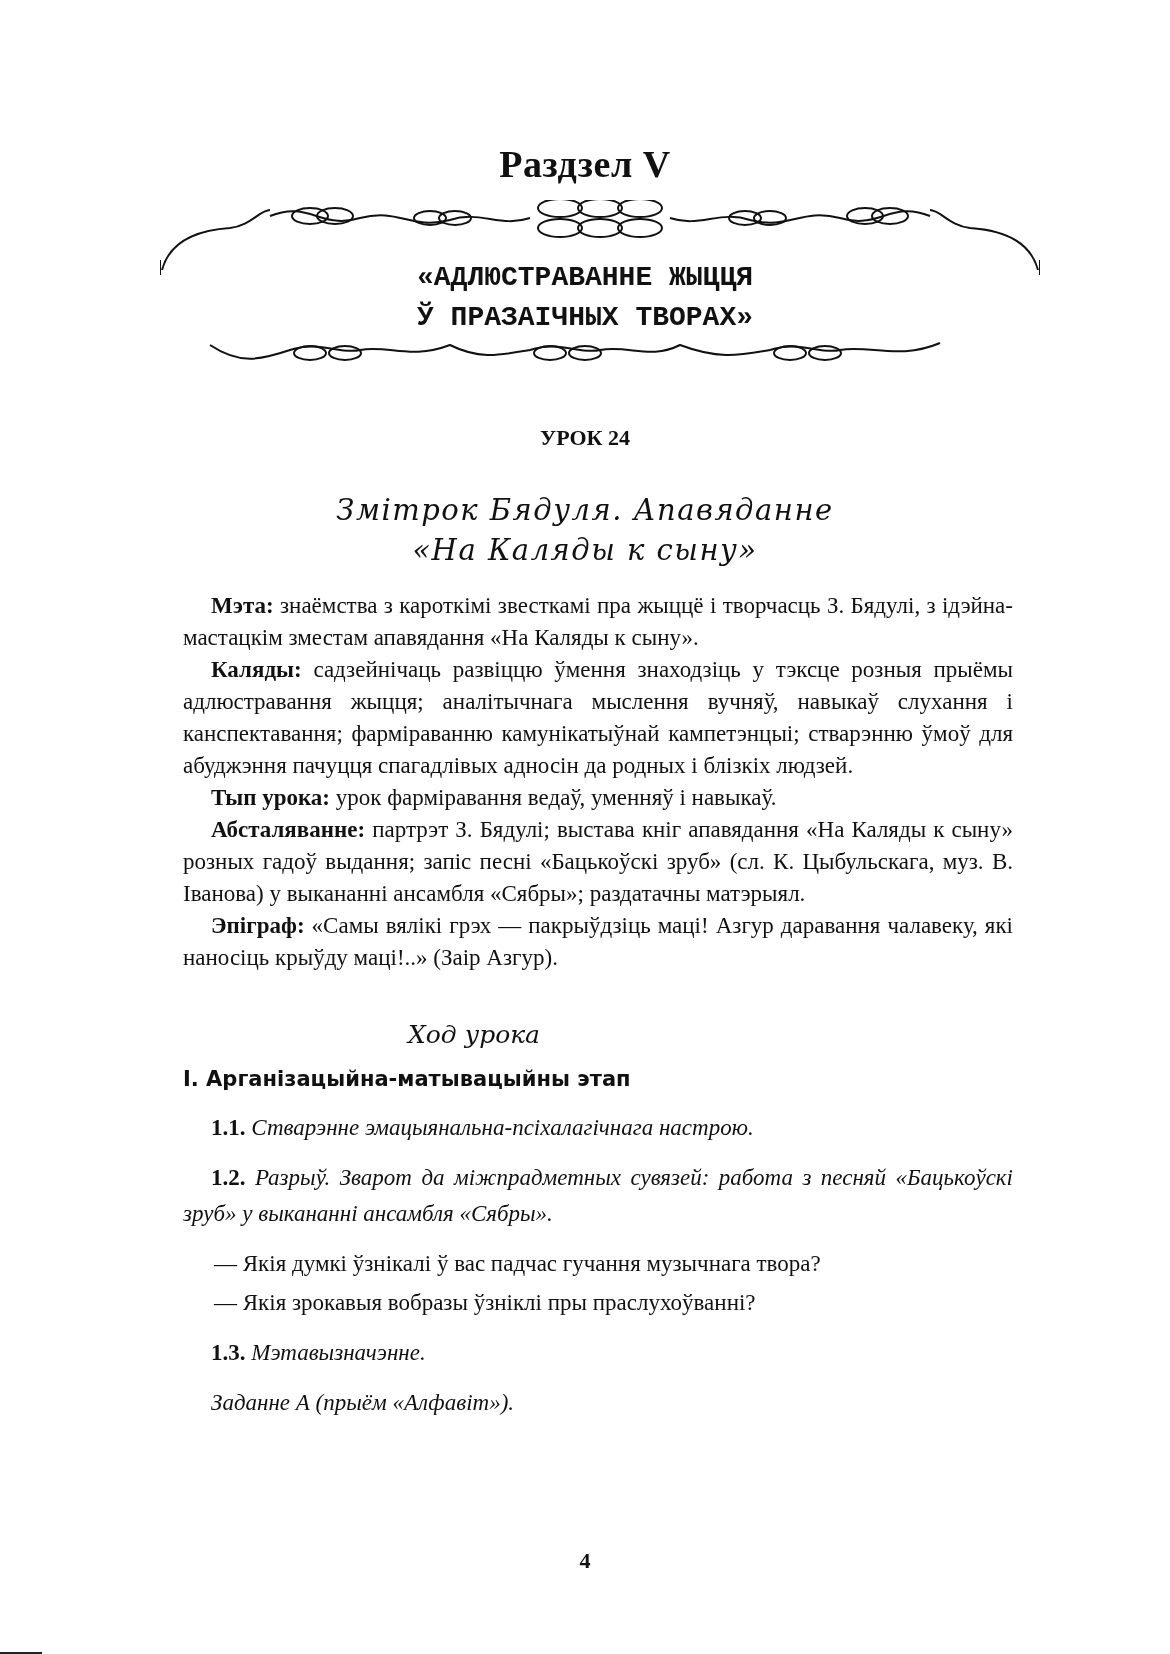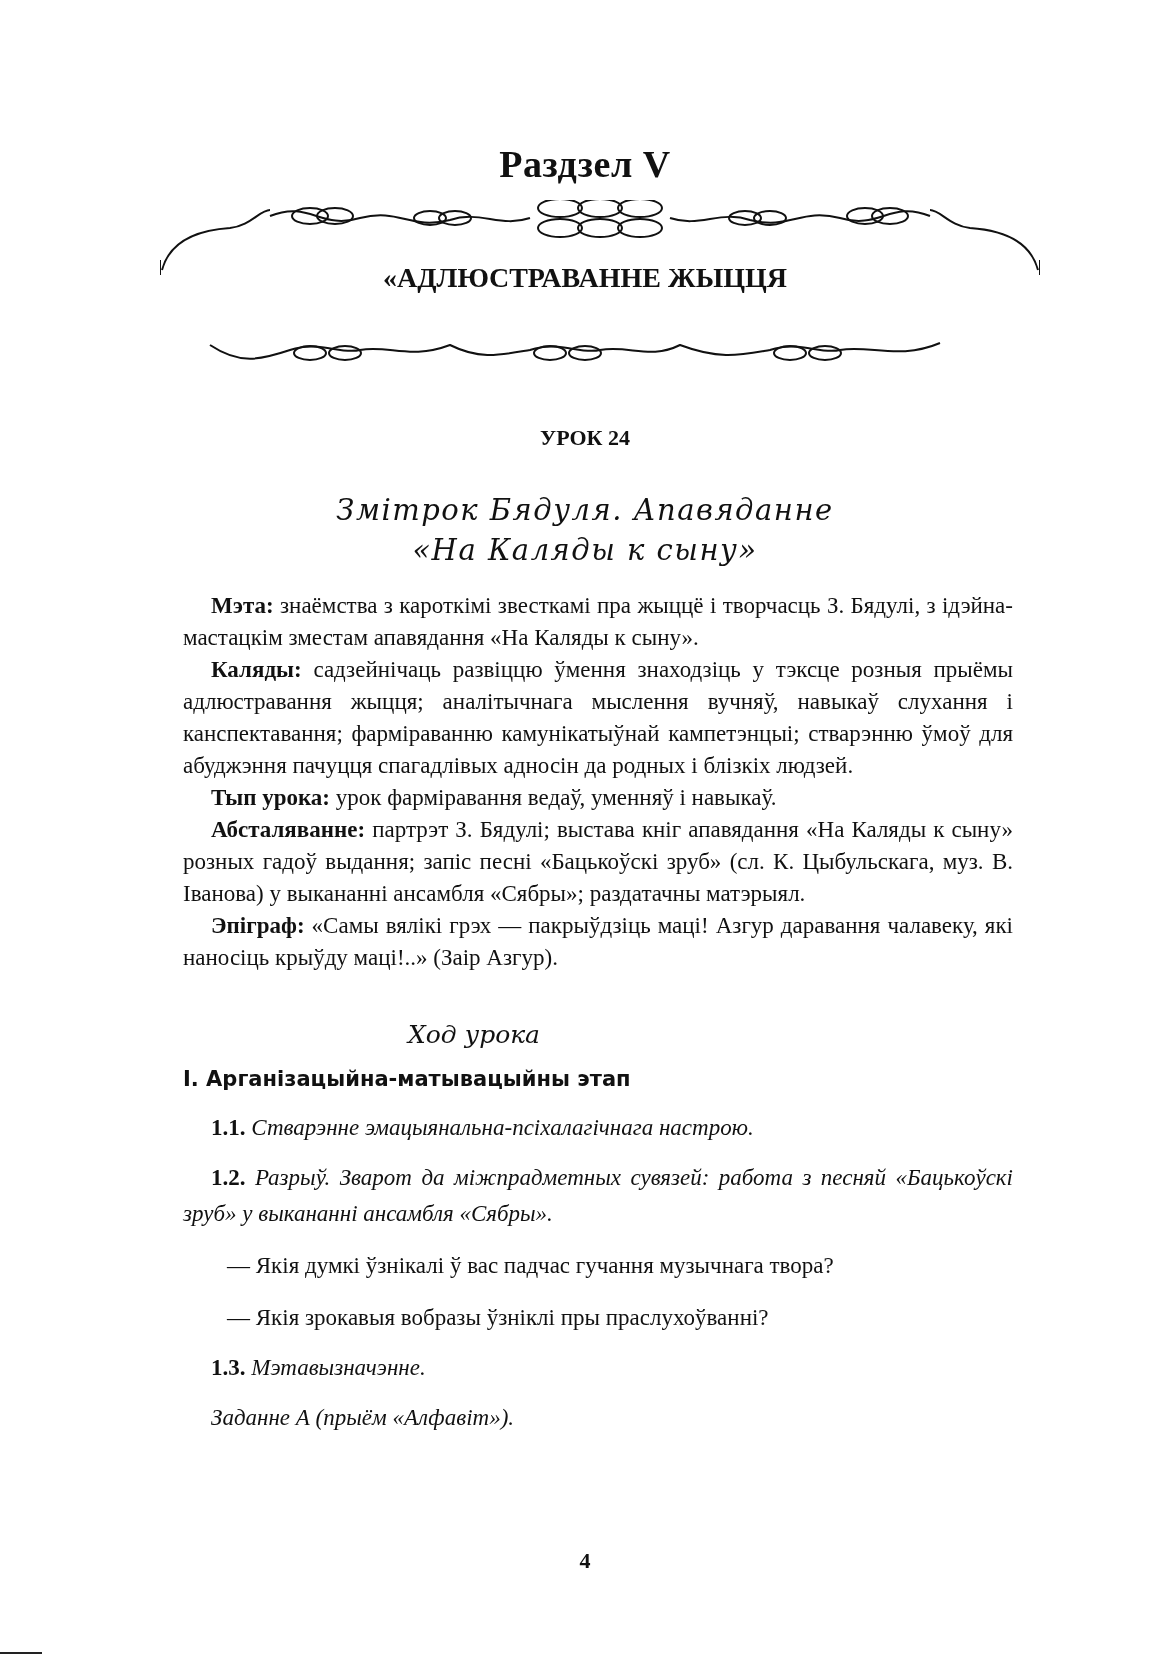--- a/index.html
+++ b/index.html
@@ -6,21 +6,21 @@
   body { width: 1170px; height: 1654px; position: relative; overflow: hidden; color: #111; }
   .section-title {
     position: absolute; left: 0; width: 1170px; top: 142px; text-align: center;
     font-family: "Liberation Serif", serif; font-weight: bold; font-size: 38px; letter-spacing: 0.5px;
   }
   .ornament { position: absolute; left: 160px; width: 880px; }
   .ornament-top { top: 200px; height: 90px; }
   .ornament-bottom { top: 335px; height: 40px; }
   .section-subtitle {
     position: absolute; left: 0; width: 1170px; top: 258px; text-align: center;
-    font-family: Liberation Serif, serif; font-weight: bold; font-size: 28px; line-height: 40px;
+    font-family: Liberation Mono, monospace; font-weight: bold; font-size: 28px; line-height: 40px;
   }
   .lesson-title {
     position: absolute; left: 0; width: 1170px; top: 425px; text-align: center;
     font-family: "Liberation Serif", serif; font-weight: bold; font-size: 22px;
   }
   .lesson-topic {
     position: absolute; left: 0; width: 1170px; top: 490px; text-align: center;
     font-family: "DejaVu Serif", serif; font-style: italic; font-size: 29px; line-height: 40px; letter-spacing: 1.5px;
   }
   .body-block {
@@ -38,21 +38,21 @@
     position: absolute; left: 183px; top: 1067px;
     font-family: "DejaVu Sans", sans-serif; font-weight: bold; font-size: 21px;
   }
   .items {
     position: absolute; left: 183px; width: 830px; top: 1110px;
     font-family: "Liberation Serif", serif; font-size: 23px;
   }
   .item { margin: 0 0 14px 0; line-height: 36px; text-indent: 28px; text-align: justify; }
   .item .num { font-weight: bold; }
   .item .it { font-style: italic; }
-  .q { margin: 16px; padding-left: 28px; line-height: 36px; }
+  .q { margin: 3px; padding-left: 28px; line-height: 36px; }
   .task { font-style: italic; text-indent: 28px; margin-top: 14px; line-height: 36px; }
   .page-number {
     position: absolute; left: 0; width: 1170px; top: 1548px; text-align: center;
     font-family: "Liberation Serif", serif; font-weight: bold; font-size: 22px;
   }
   .footnote-rule { position: absolute; left: 0; top: 1652px; width: 42px; height: 2px; background: #222; }
 </style>
 </head>
 <body>
 
@@ -78,20 +78,21 @@
     <ellipse cx="440" cy="8" rx="22" ry="9"></ellipse>
     <ellipse cx="480" cy="8" rx="22" ry="9"></ellipse>
     <ellipse cx="400" cy="28" rx="22" ry="9"></ellipse>
     <ellipse cx="440" cy="28" rx="22" ry="9"></ellipse>
     <ellipse cx="480" cy="28" rx="22" ry="9"></ellipse>
   </g>
 </svg>
 
 <div class="section-subtitle">
   <div>«АДЛЮСТРАВАННЕ ЖЫЦЦЯ</div>
+  <div>Ў ПРАЗАІЧНЫХ ТВОРАХ»</div>
 </div>
 
 <svg class="ornament ornament-bottom" viewBox="0 0 880 40" preserveAspectRatio="none">
   <g fill="none" stroke="#111" stroke-width="2">
     <path d="M50 10 C 80 30, 100 25, 130 15 C 160 5, 180 20, 200 15 C 230 10, 250 25, 290 10 C 320 25, 340 20, 370 15 C 400 5, 420 20, 440 15 C 470 10, 490 25, 520 10 C 560 25, 580 20, 610 15 C 640 5, 660 20, 680 15 C 710 10, 740 25, 780 8"></path>
     <ellipse cx="150" cy="18" rx="16" ry="7"></ellipse>
     <ellipse cx="185" cy="18" rx="16" ry="7"></ellipse>
     <ellipse cx="390" cy="18" rx="16" ry="7"></ellipse>
     <ellipse cx="425" cy="18" rx="16" ry="7"></ellipse>
     <ellipse cx="630" cy="18" rx="16" ry="7"></ellipse>

